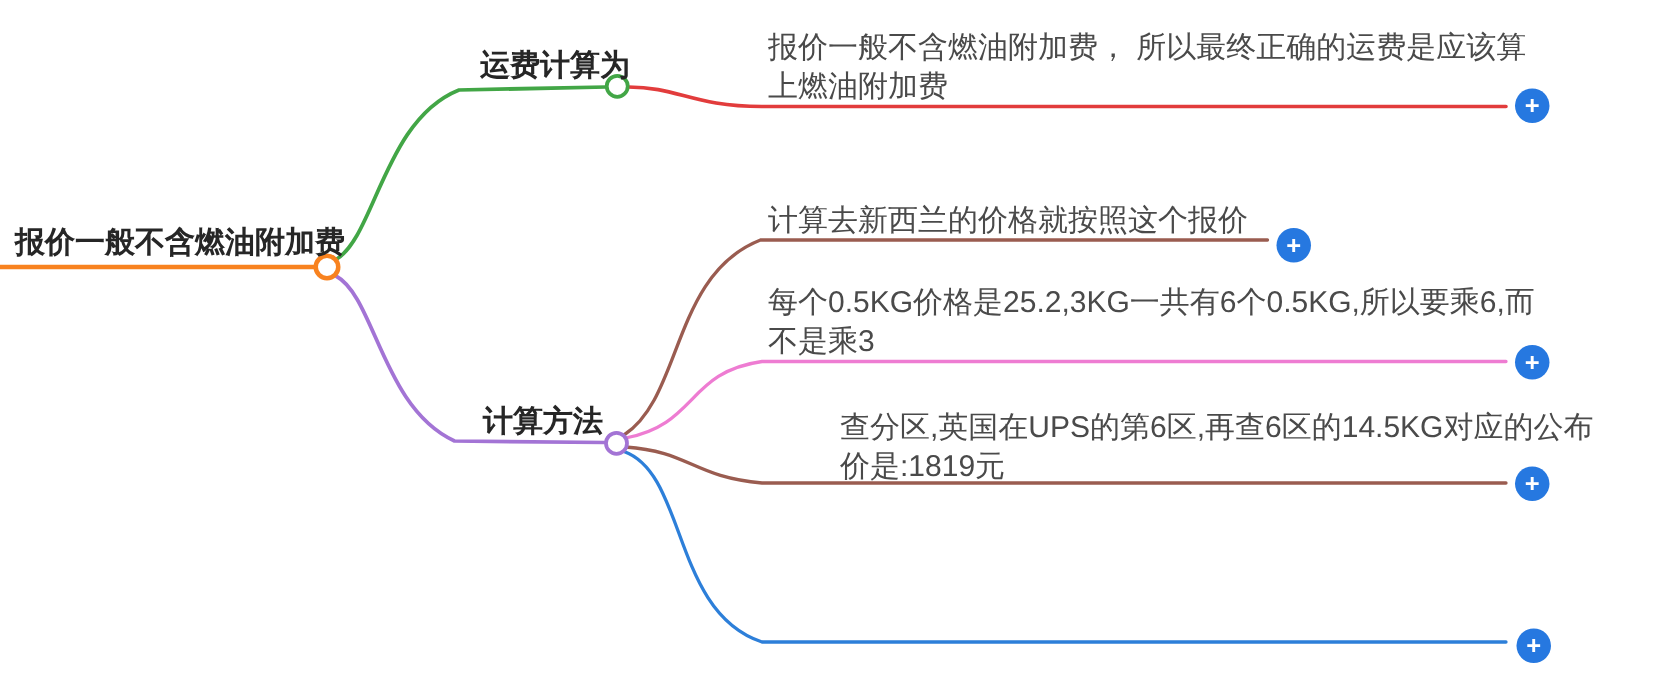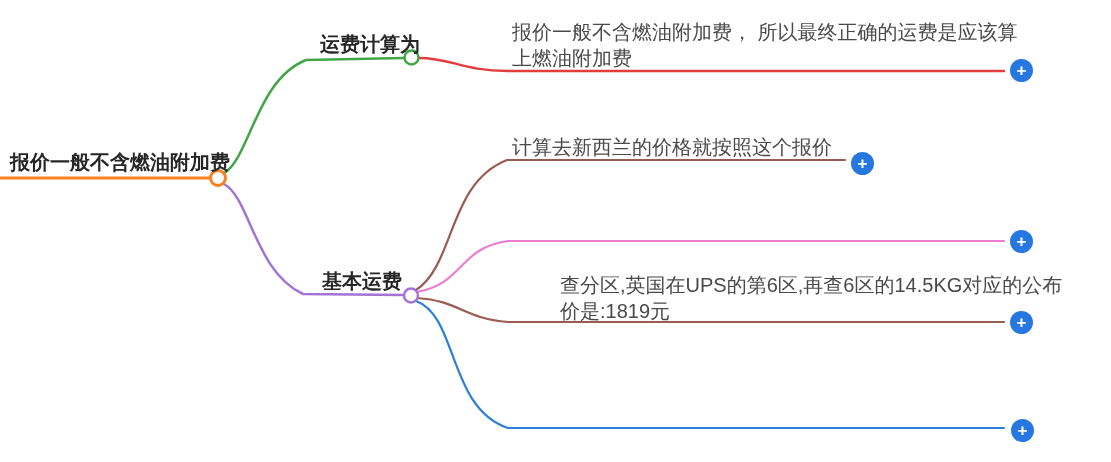--- a/index.html
+++ b/index.html
@@ -60,27 +60,29 @@
 
     <circle cx="218" cy="178" r="7.5" fill="#ffffff" stroke="#f8821f" stroke-width="3"></circle>
     <circle cx="411.5" cy="57.5" r="7" fill="#ffffff" stroke="#42a646" stroke-width="2.5"></circle>
     <circle cx="411" cy="295.5" r="7" fill="#ffffff" stroke="#a374d5" stroke-width="2.5"></circle>
   </svg>
 
   <div class="node-label root-label">报价一般不含燃油附加费</div>
 
   <div class="node-label branch1-label">运费计算为</div>
 
-  <div class="node-label branch2-label">基本运费</div>
+  <div class="node-label branch2-label">计算方法</div>
 
   <div class="leaf-text leaf2">计算去新西兰的价格就按照这个报价</div>
 
   <div class="leaf-text leaf1">报价一般不含燃油附加费， 所以最终正确的运费是应该算
 上燃油附加费</div>
 
+  <div class="leaf-text leaf3">每个0.5KG价格是25.2,3KG一共有6个0.5KG,所以要乘6,而
+不是乘3</div>
 
   <div class="leaf-text leaf4">查分区,英国在UPS的第6区,再查6区的14.5KG对应的公布
 价是:1819元</div>
 
 
   <div class="add-btn add1">
     <span>+</span>
   </div>
   <div class="add-btn add2">
     <span>+</span>

